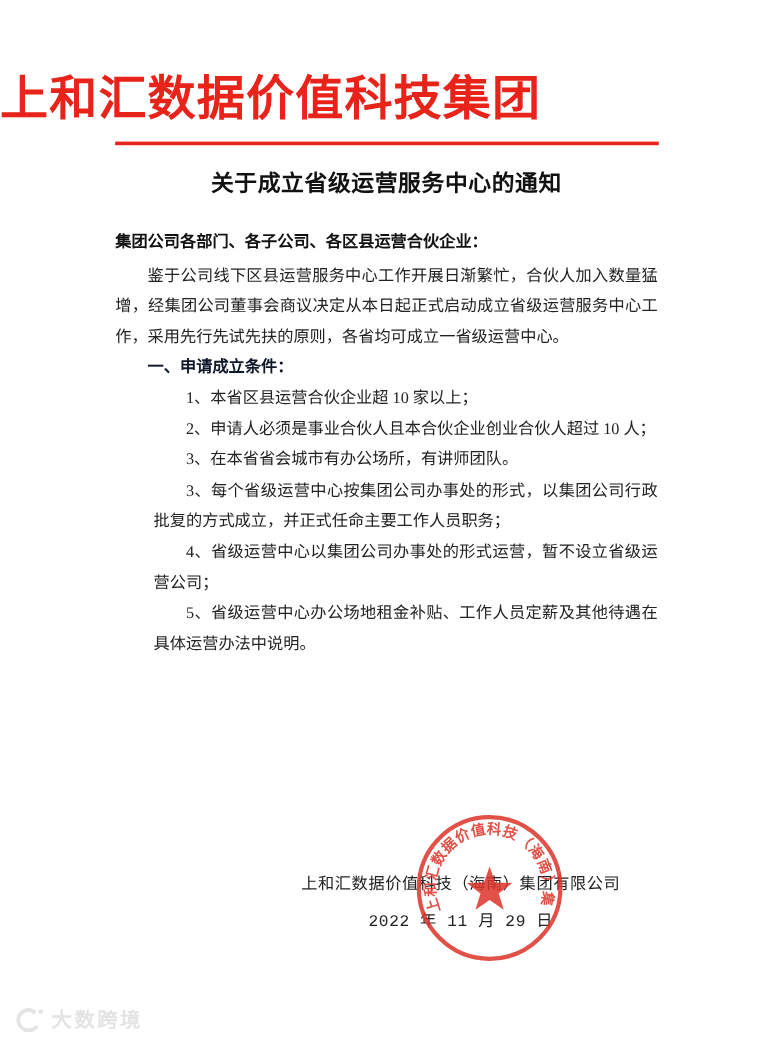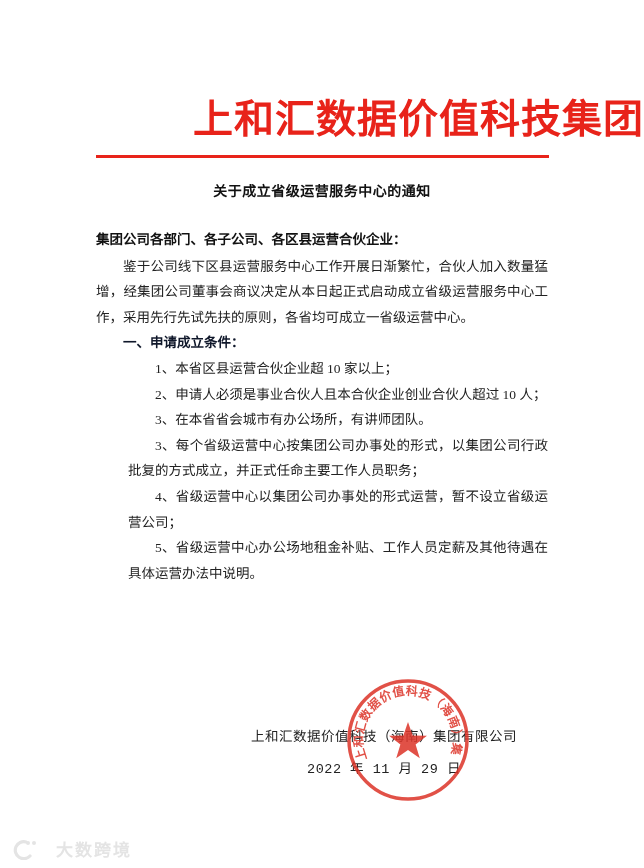--- a/index.html
+++ b/index.html
@@ -8,43 +8,43 @@
     position: relative;
     width: 644px;
     height: 868px;
     margin: 0 auto;
     background: #ffffff;
     overflow: hidden;
     font-family: "Liberation Serif", serif;
     color: #1d1d1d;
   }
   .letterhead {
-    padding-top: 96px;
-    text-align: right;
+    padding-top: 59px;
+    text-align: left;
     font-family: "Liberation Serif", serif;
     font-weight: bold;
     font-size: 40px;
     line-height: 48px;
     letter-spacing: 1px;
     color: #e8231a;
     white-space: nowrap;
   }
   .letterhead-rule {
     width: 453px;
     margin: 11px auto 0 auto;
     border: none;
     border-top: 3px solid #e8231a;
     height: 0;
   }
   .doc-title {
     margin-top: 20px;
     text-align: center;
     font-family: "Liberation Sans", sans-serif;
     font-weight: bold;
-    font-size: 14px;
+    font-size: 19px;
     line-height: 26px;
     color: #111;
     letter-spacing: 0.5px;
   }
   .body-block {
     width: 452px;
     margin: 24px auto 0 auto;
     font-size: 13.5px;
     line-height: 25.6px;
     text-align: justify;
@@ -83,21 +83,21 @@
     opacity: 0.86;
     pointer-events: none;
   }
   .stamp svg { display: block; }
   .watermark {
     position: absolute;
     left: 12px;
     bottom: 7px;
     display: flex;
     align-items: center;
-    gap: 18px;
+    gap: 5px;
     color: #e4e4e4;
     font-family: "Liberation Sans", sans-serif;
     font-weight: bold;
     font-size: 17px;
     letter-spacing: 2px;
     user-select: none;
   }
   .watermark svg { display: block; }
 </style>
 </head>

